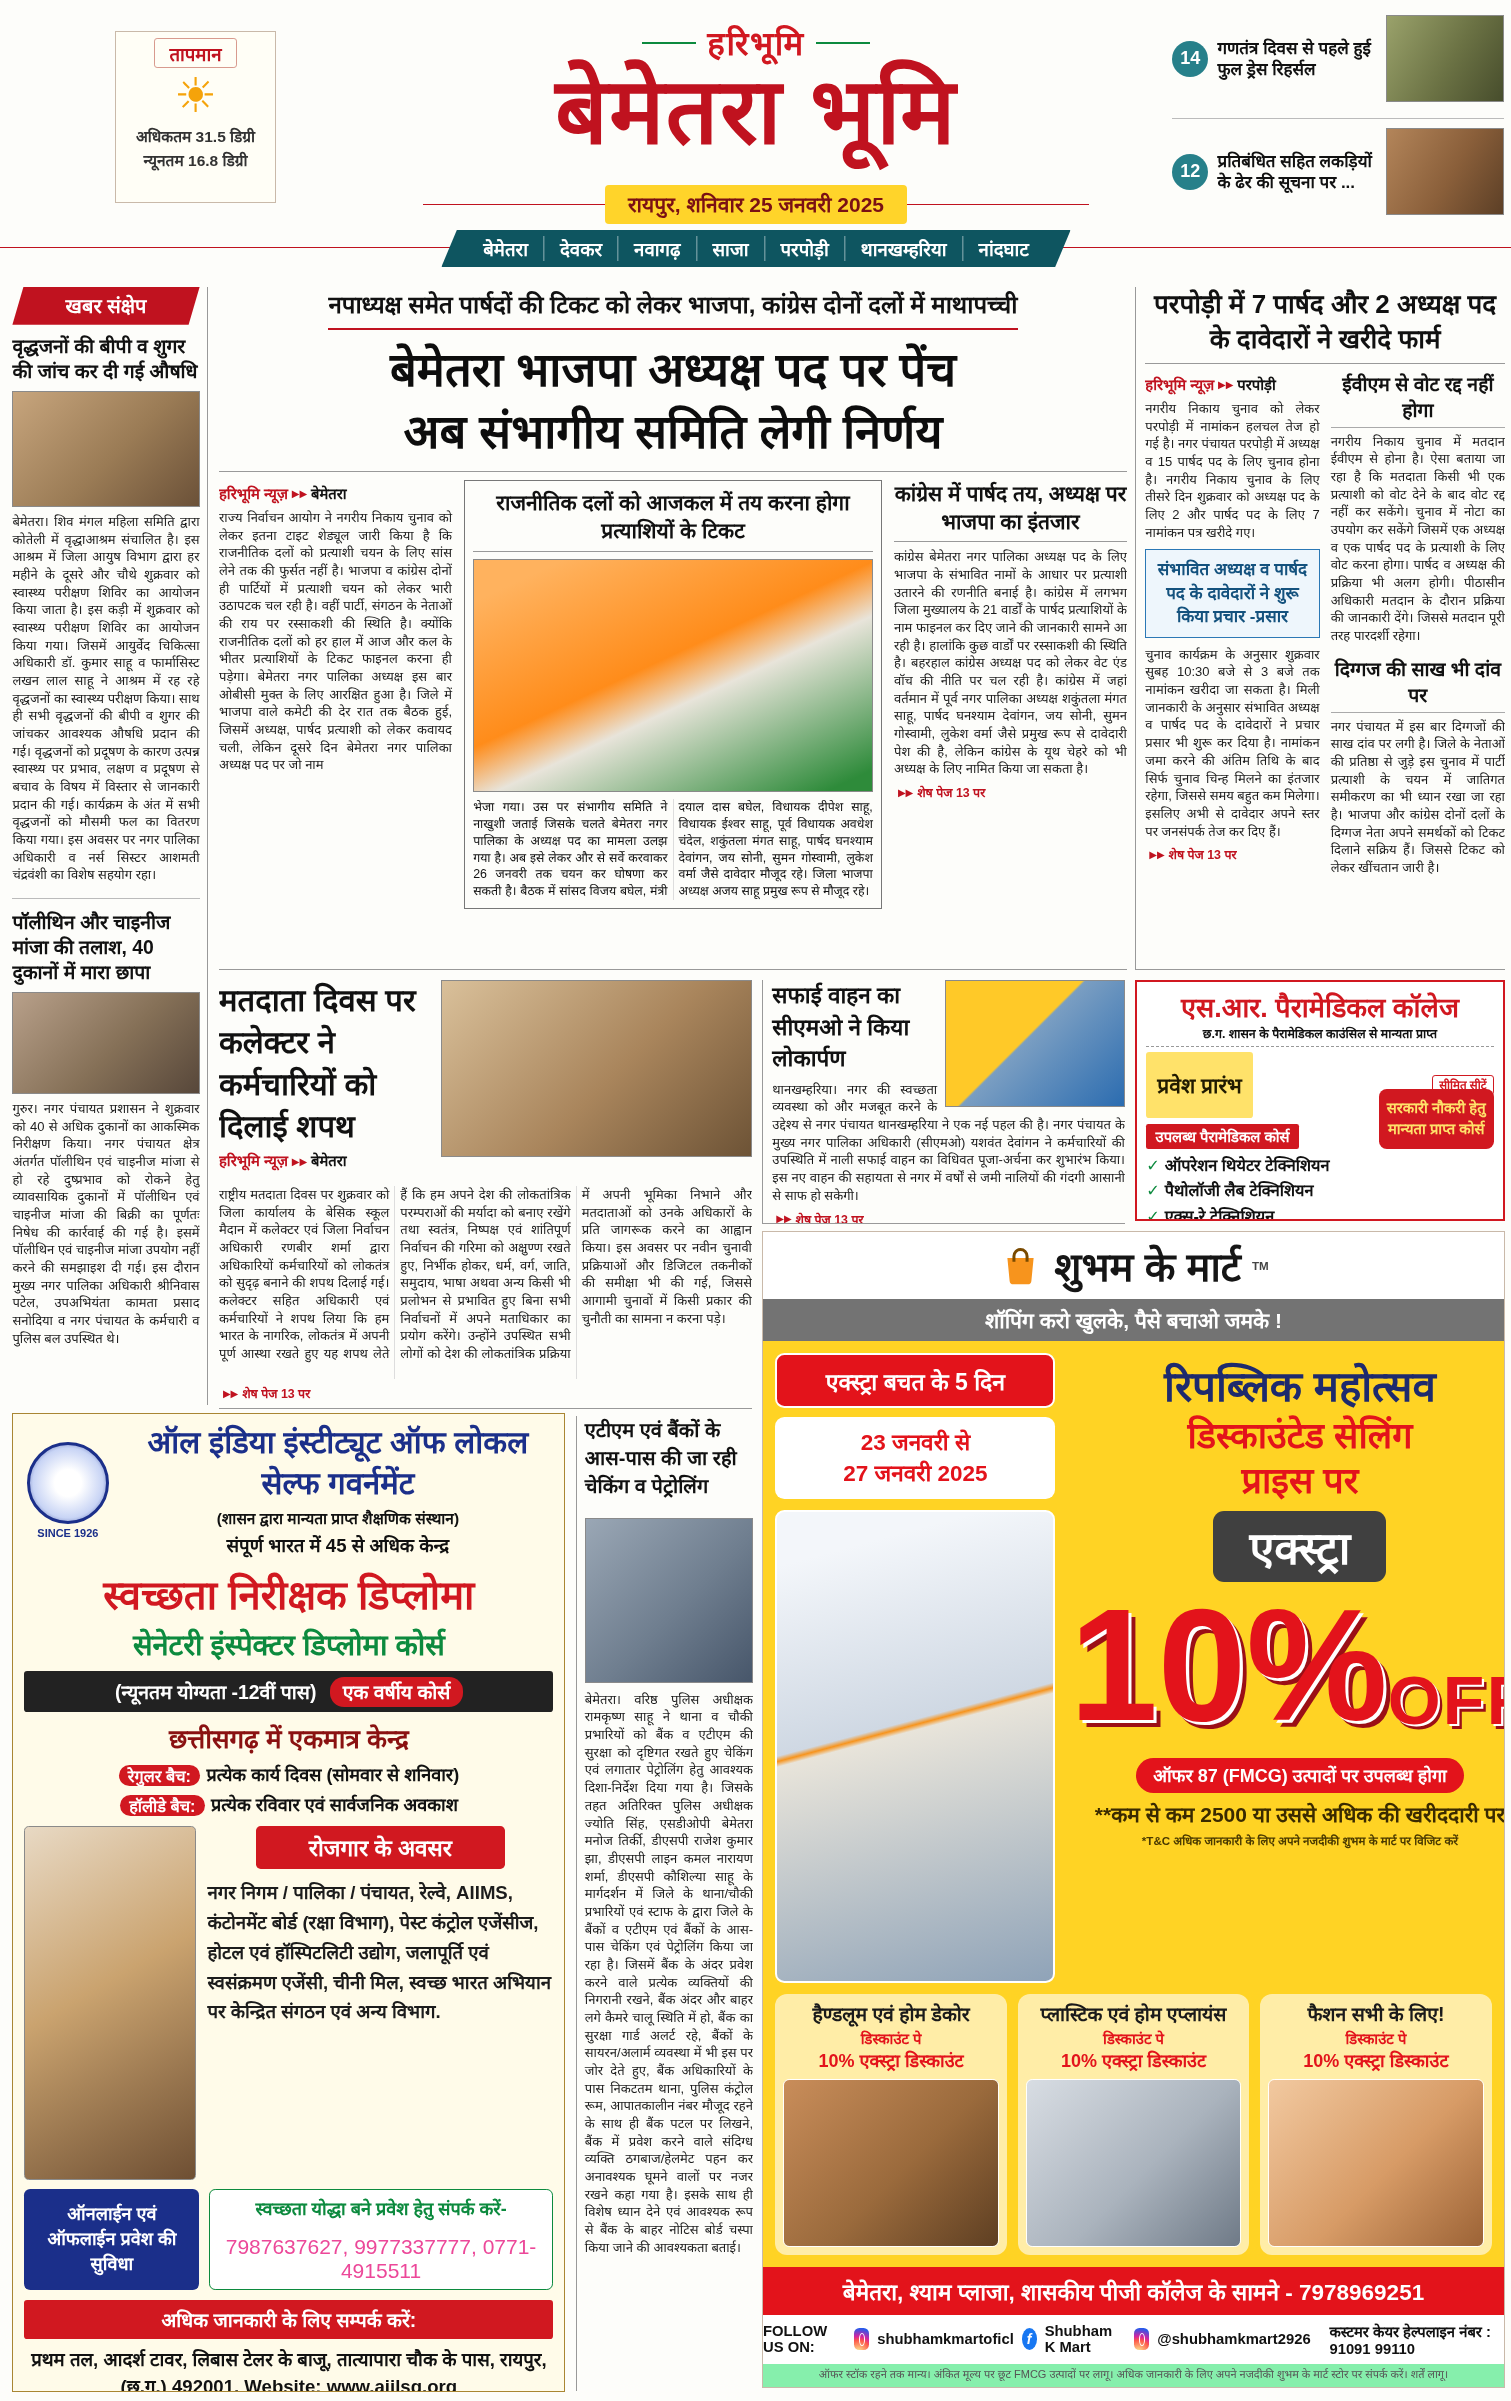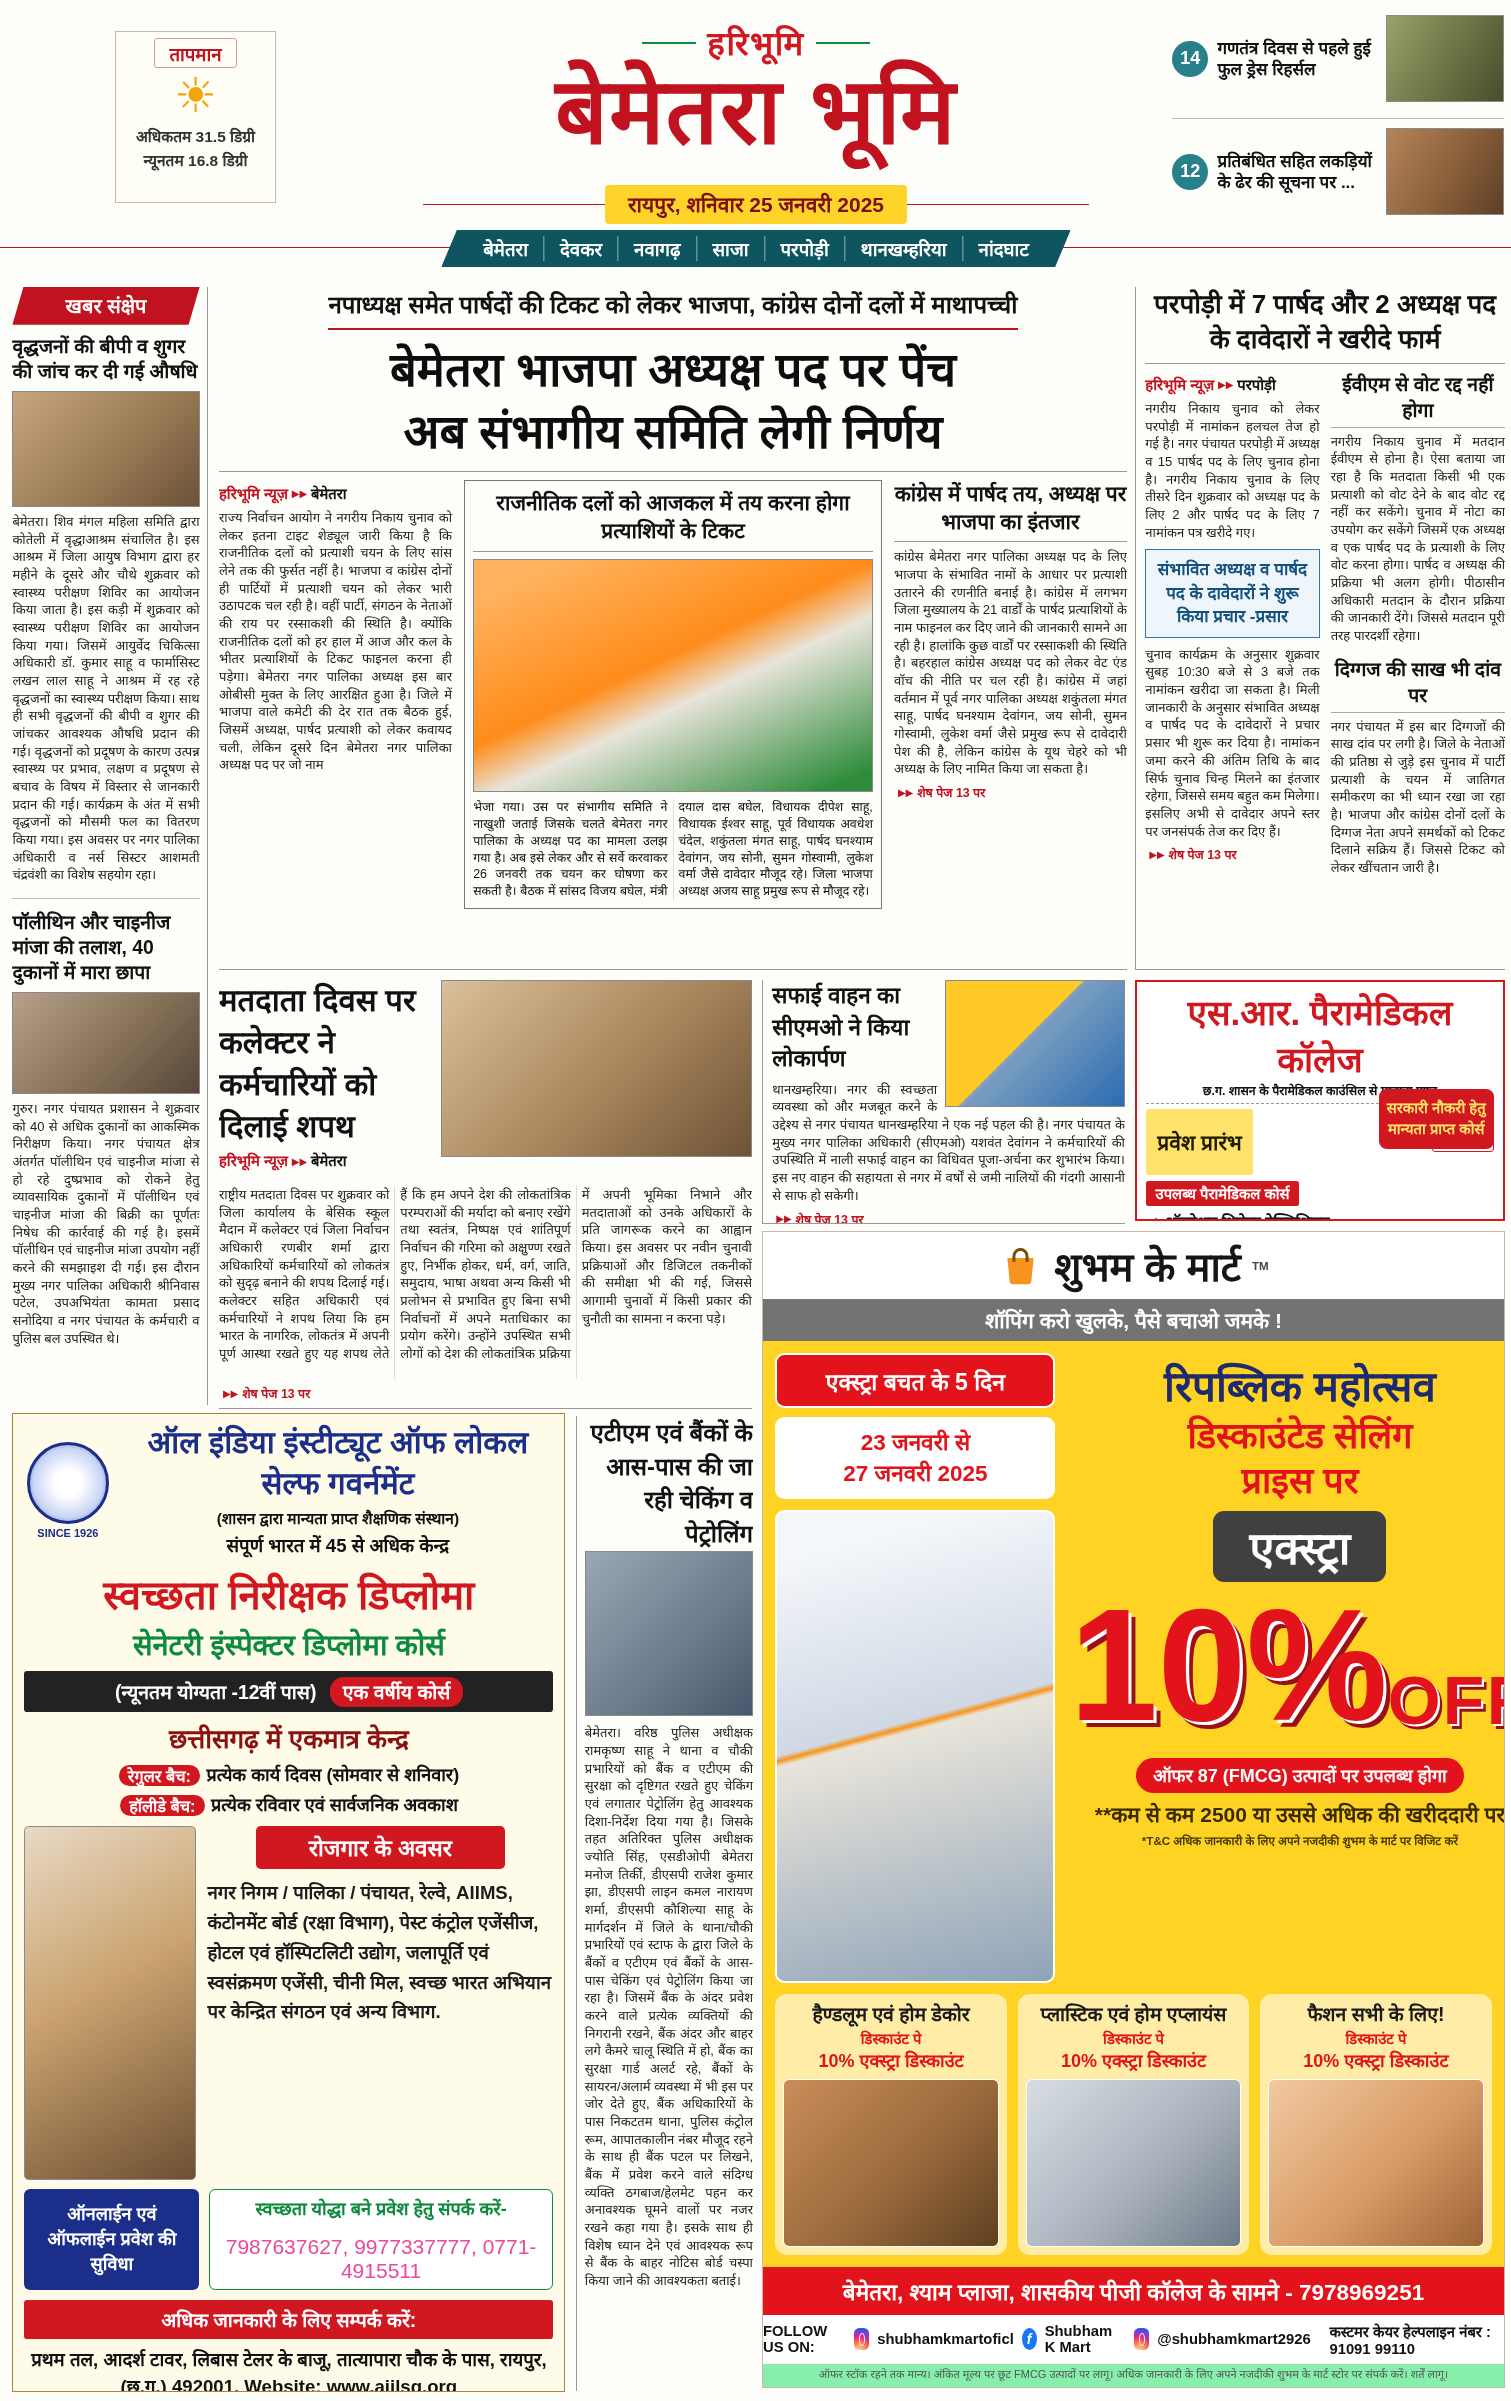--- a/index.html
+++ b/index.html
@@ -100,21 +100,21 @@
   
   .vehicle{position:absolute;left:762px;top:980px;width:363px;height:244px;border-left:0.8px solid #999;
            border-bottom:0.8px solid #999;padding-left:9.3px;overflow:hidden}
   .veh-photo{float:right;width:180px;height:127px;margin:0 0 6.2px 7.8px;
              background:linear-gradient(135deg,#ffc928 45%,#7a9ec2 46%,#2b6cb0)}
   .veh-head{font-size:22.5px;font-weight:900;line-height:1.4;margin-bottom:6.2px}
 
   
   .pmad{position:absolute;left:1135px;top:980px;width:370px;height:241px;border:2.3px double #d11820;
         background:#fff;padding:6.2px 9.3px;overflow:hidden}
-  .pm-title{color:#d11820;font-size:35px;font-weight:900;text-align:center}
+  .pm-title{color:#d11820;font-size:27px;font-weight:900;text-align:center}
   .pm-sub{font-size:12.4px;font-weight:700;text-align:center;border-bottom:0.8px dashed #999;padding-bottom:3.9px}
   .pm-row{display:flex;justify-content:space-between;align-items:center;margin-top:4.7px}
   .pm-adm{background:#ffe26a;color:#201a00;font-weight:900;font-size:21px;padding:19px 11px;border-radius:3.1px}
   .pm-seats{border:0.8px solid #d11820;color:#d11820;font-weight:800;font-size:11.6px;padding:1.6px 6.2px;border-radius:3.1px}
   .pm-courses-label{display:inline-block;background:#d11820;color:#fff;font-weight:800;font-size:14.8px;
                     padding:2.3px 9.3px;border-radius:2.3px;margin-top:6.2px}
   .pm-list{margin-top:4.7px;width:233px}
   .pm-item{font-size:16.3px;font-weight:800;line-height:1.55}
   .check{color:#0c8a3e;font-weight:900;margin-right:4.7px}
   .pm-govt{position:absolute;right:9.3px;top:107px;width:115px;background:#d11820;color:#ffe26a;font-weight:800;
@@ -155,21 +155,21 @@
   .aii-contact{flex:1;border:1.6px solid #0c8a3e;border-radius:6.2px;padding:6.2px;text-align:center;background:#fff}
   .aii-contact-title{color:#0c8a3e;font-weight:800;font-size:18px}
   .aii-phones{color:#ec4899;font-weight:400;font-size:21px;margin-top:15px}
   .aii-more{background:#d11820;color:#fff;text-align:center;font-weight:800;font-size:19.4px;padding:6.2px;
             margin-top:9.3px;border-radius:3.1px}
   .aii-addr{font-size:18.6px;font-weight:700;text-align:center;margin-top:7.8px;line-height:1.45}
 
   
   .atm{position:absolute;left:576px;top:1416px;width:177px;height:975px;border-left:0.8px solid #999;
        padding-left:7.8px;overflow:hidden}
-  .atm-head{font-size:24px;font-weight:900;text-align:right;line-height:1.4;margin-bottom:1px}
+  .atm-head{font-size:20px;font-weight:900;text-align:left;line-height:1.4;margin-bottom:18px}
   .atm-photo{height:165px;margin-bottom:7.8px;background:linear-gradient(135deg,#9aa7b5,#6f7e8f 55%,#47566a)}
   .shubham{position:absolute;left:762px;top:1231px;width:743px;height:1157px;display:flex;flex-direction:column;
            border:0.8px solid #c9b9a9;overflow:hidden}
   .sh-top{height:67px;background:#fff;display:flex;align-items:center;justify-content:center;gap:11px}
   .sh-brand{font-size:40px;font-weight:900;color:#151515}
   .sh-tm{font-size:11.6px;font-weight:800;color:#444;vertical-align:super}
   .sh-tag{background:#737373;color:#fff;text-align:center;font-size:21px;font-weight:800;padding:7px 0}
   .sh-main{flex:1;background:#ffd324;padding:12.4px;display:flex;flex-direction:column}
   .sh-row{flex:1;display:flex;gap:14px}
   .sh-left{flex:0 0 280px;display:flex;flex-direction:column}

